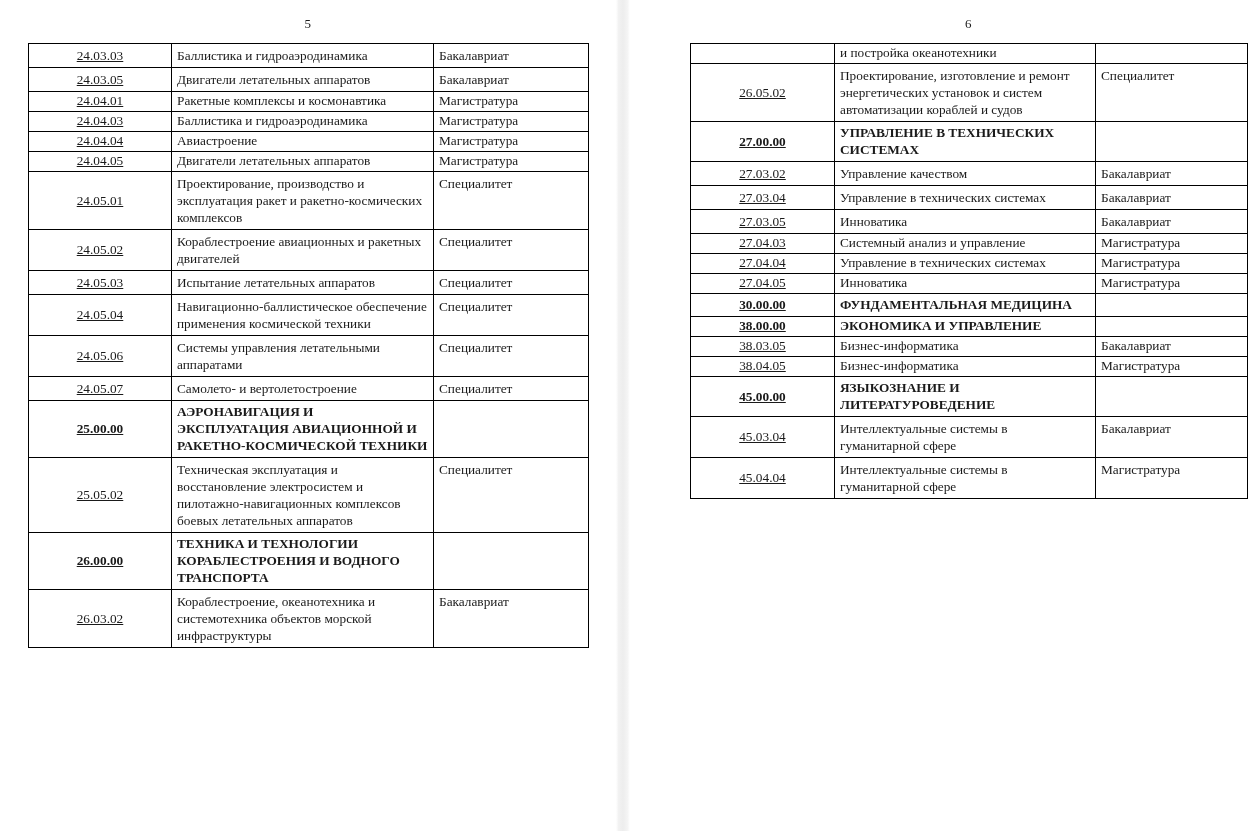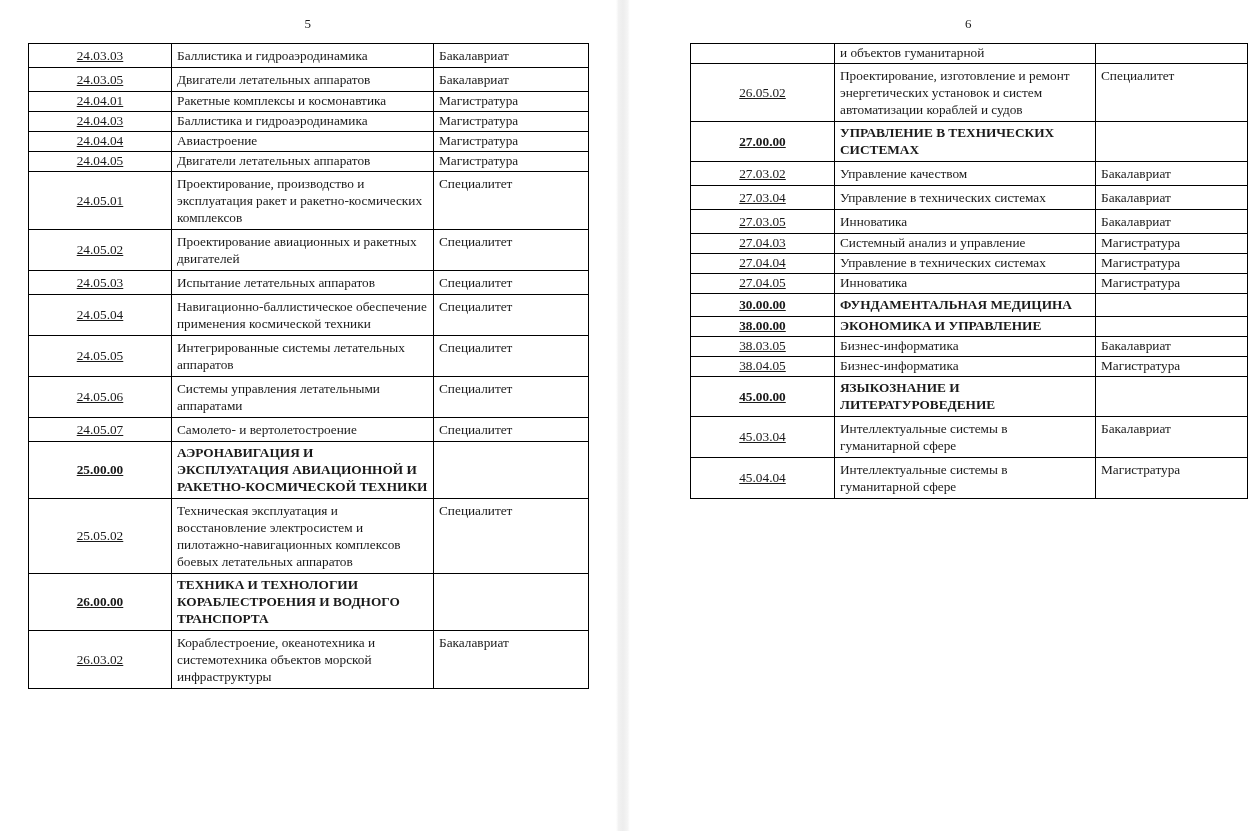--- a/index.html
+++ b/index.html
@@ -139,36 +139,31 @@
             <td class="c-name">Двигатели летательных аппаратов</td>
             <td class="c-level">Магистратура</td>
           </tr>
           <tr class="multi">
             <td class="c-code">24.05.01</td>
             <td class="c-name">Проектирование, производство и эксплуатация ракет и ракетно-космических комплексов</td>
             <td class="c-level">Специалитет</td>
           </tr>
           <tr class="multi">
             <td class="c-code">24.05.02</td>
-            <td class="c-name">Проектирование авиационных и ракетных двигателей</td>
+            <td class="c-name">Кораблестроение авиационных и ракетных двигателей</td>
             <td class="c-level">Специалитет</td>
           </tr>
           <tr class="multi">
             <td class="c-code">24.05.03</td>
             <td class="c-name">Испытание летательных аппаратов</td>
             <td class="c-level">Специалитет</td>
           </tr>
           <tr class="multi">
             <td class="c-code">24.05.04</td>
             <td class="c-name">Навигационно-баллистическое обеспечение применения космической техники</td>
-            <td class="c-level">Специалитет</td>
-          </tr>
-          <tr class="multi">
-            <td class="c-code">24.05.05</td>
-            <td class="c-name">Интегрированные системы летательных аппаратов</td>
             <td class="c-level">Специалитет</td>
           </tr>
           <tr class="multi">
             <td class="c-code">24.05.06</td>
             <td class="c-name">Системы управления летательными аппаратами</td>
             <td class="c-level">Специалитет</td>
           </tr>
           <tr class="multi">
             <td class="c-code">24.05.07</td>
             <td class="c-name">Самолето- и вертолетостроение</td>
@@ -204,21 +199,21 @@
     <div class="page-number">6</div>
     <table class="reg">
       <colgroup>
         <col class="w-code">
           <col class="w-name">
           <col class="w-level">
       </colgroup>
       <tbody>
           <tr class="tight">
             <td class="c-code"></td>
-            <td class="c-name">и объектов гуманитарной</td>
+            <td class="c-name">и постройка океанотехники</td>
             <td class="c-level"></td>
           </tr>
           <tr class="multi">
             <td class="c-code">26.05.02</td>
             <td class="c-name">Проектирование, изготовление и ремонт энергетических установок и систем автоматизации кораблей и судов</td>
             <td class="c-level">Специалитет</td>
           </tr>
           <tr class="group">
             <td class="c-code">27.00.00</td>
             <td class="c-name">УПРАВЛЕНИЕ В ТЕХНИЧЕСКИХ СИСТЕМАХ</td>

